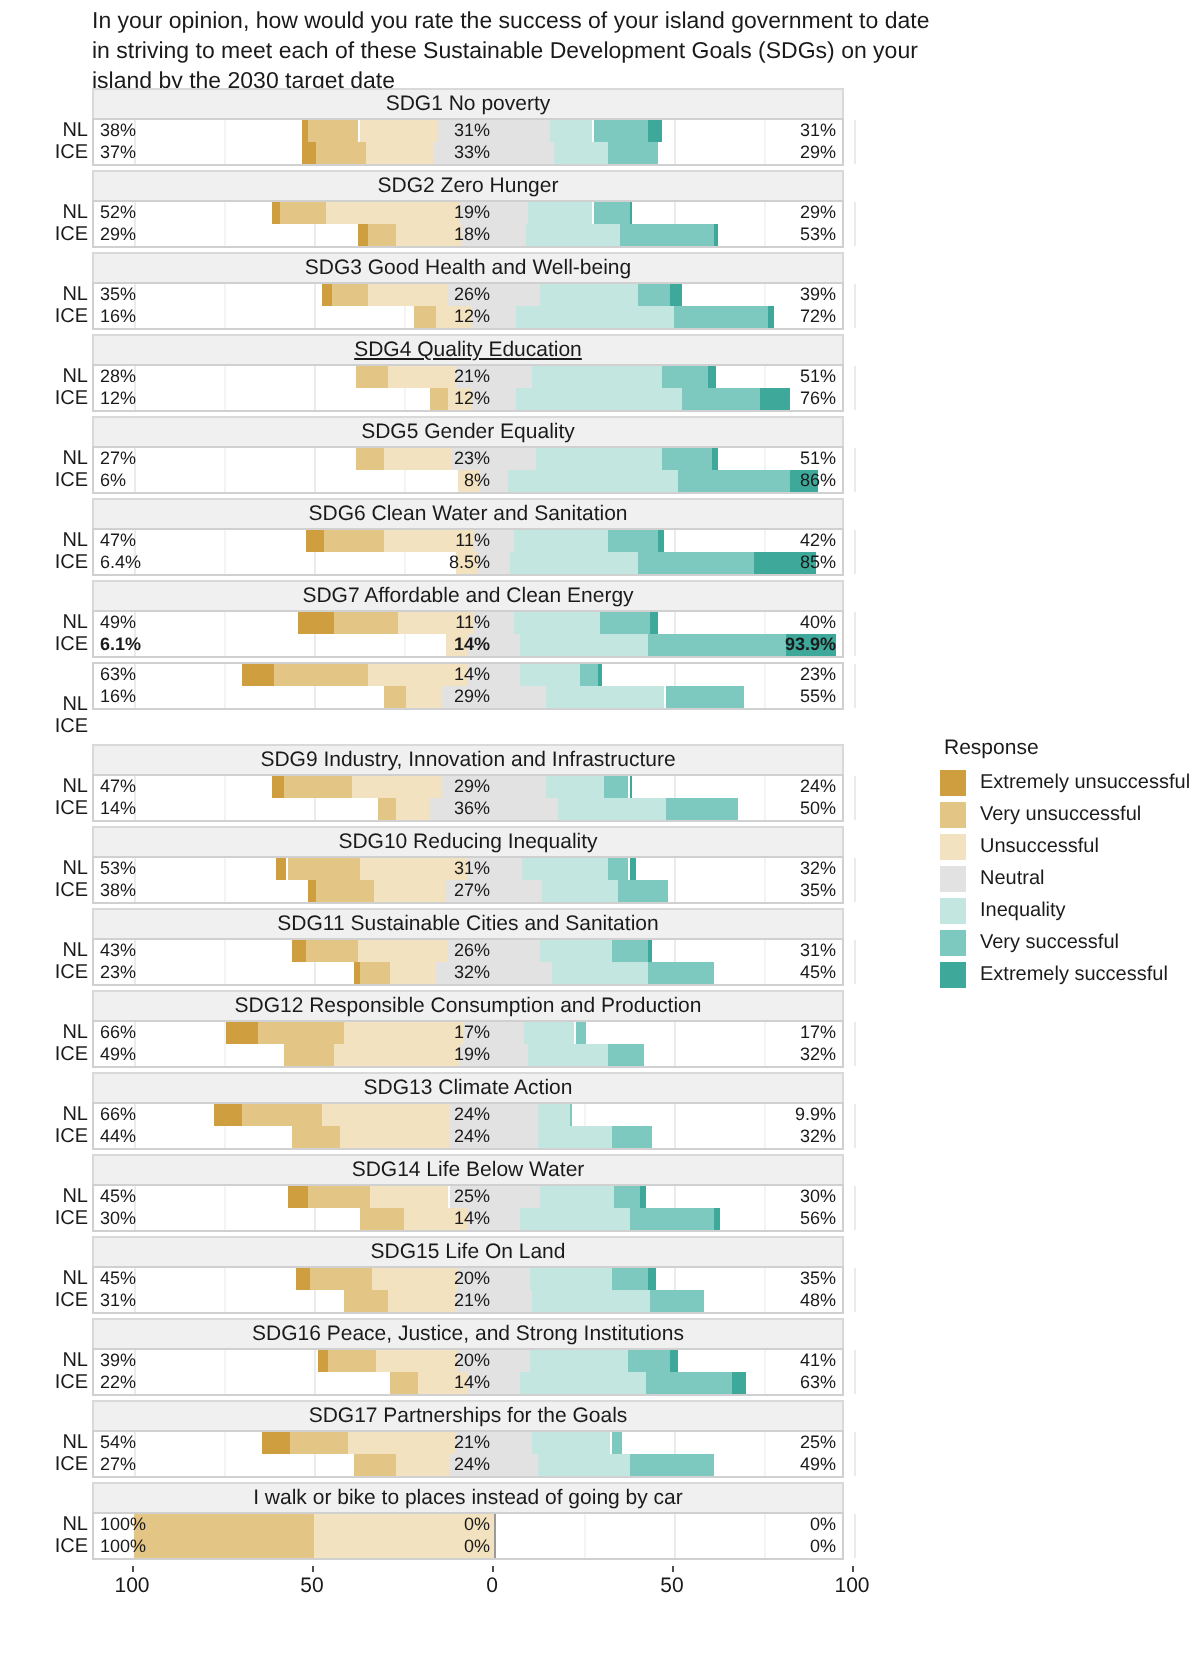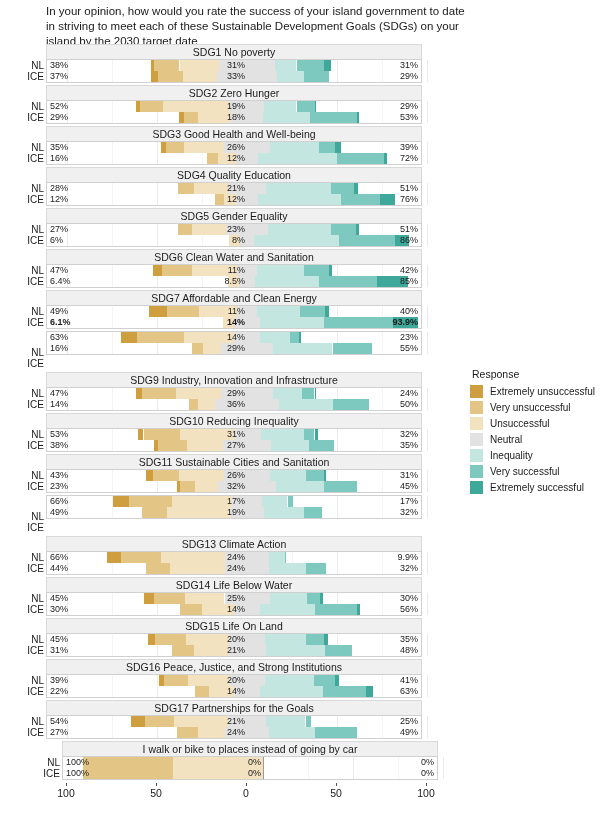--- a/index.html
+++ b/index.html
@@ -182,21 +182,21 @@
             <div class="seg" style="left: 189.2px; width: 21.6px; background: rgb(226, 226, 226);"></div>
             <div class="seg" style="left: 210.8px; width: 79.2px; background: rgb(195, 230, 224);"></div>
             <div class="seg" style="left: 290px; width: 46.8px; background: rgb(126, 201, 191);"></div>
             <div class="seg" style="left: 336.8px; width: 3.6px; background: rgb(62, 168, 155);"></div>
             <div class="lbl lbl-left">16%</div>
             <div class="lbl lbl-mid" style="left: 140px; width: 58px;">12%</div>
             <div class="lbl lbl-right">72%</div>
           </div>
         </div>
       </div>
-      <div class="panel" style="top: 167px;">
+      <div class="panel" style="top: 167px; text-decoration: underline;">
         <div class="strip">SDG4 Quality Education</div>
         <div class="ylab" style="left: -44px; top: 16px;">NL</div>
         <div class="ylab" style="left: -44px; top: 27px;">ICE</div>
         <div class="plotbox">
           <div class="gridline" style="left: 20px;"></div>
           <div class="gridline" style="left: 110px;"></div>
           <div class="gridline zero" style="left: 200px;"></div>
           <div class="gridline" style="left: 290px;"></div>
           <div class="gridline" style="left: 380px;"></div>
           <div class="gridline" style="left: 65px; background: rgb(244, 244, 244);"></div>
@@ -487,20 +487,21 @@
             <div class="seg" style="left: 171.2px; width: 57.6px; background: rgb(226, 226, 226);"></div>
             <div class="seg" style="left: 228.8px; width: 48.6px; background: rgb(195, 230, 224);"></div>
             <div class="seg" style="left: 277.4px; width: 32.4px; background: rgb(126, 201, 191);"></div>
             <div class="lbl lbl-left">23%</div>
             <div class="lbl lbl-mid" style="left: 140px; width: 58px;">32%</div>
             <div class="lbl lbl-right">45%</div>
           </div>
         </div>
       </div>
       <div class="panel" style="top: 495px;">
+        <div class="strip">SDG12 Responsible Consumption and Production</div>
         <div class="ylab" style="left: -44px; top: 16px;">NL</div>
         <div class="ylab" style="left: -44px; top: 27px;">ICE</div>
         <div class="plotbox">
           <div class="gridline" style="left: 20px;"></div>
           <div class="gridline" style="left: 110px;"></div>
           <div class="gridline zero" style="left: 200px;"></div>
           <div class="gridline" style="left: 290px;"></div>
           <div class="gridline" style="left: 380px;"></div>
           <div class="gridline" style="left: 65px; background: rgb(244, 244, 244);"></div>
           <div class="gridline" style="left: 155px; background: rgb(244, 244, 244);"></div>
@@ -712,21 +713,21 @@
             <div class="seg" style="left: 151.4px; width: 27px; background: rgb(243, 226, 192);"></div>
             <div class="seg" style="left: 178.4px; width: 43.2px; background: rgb(226, 226, 226);"></div>
             <div class="seg" style="left: 221.6px; width: 46.8px; background: rgb(195, 230, 224);"></div>
             <div class="seg" style="left: 268.4px; width: 41.4px; background: rgb(126, 201, 191);"></div>
             <div class="lbl lbl-left">27%</div>
             <div class="lbl lbl-mid" style="left: 140px; width: 58px;">24%</div>
             <div class="lbl lbl-right">49%</div>
           </div>
         </div>
       </div>
-      <div class="panel" style="top: 741px; margin-left: 16px;">
+      <div class="panel" style="top: 741px;">
         <div class="strip">I walk or bike to places instead of going by car</div>
         <div class="ylab" style="left: -44px; top: 16px;">NL</div>
         <div class="ylab" style="left: -44px; top: 27px;">ICE</div>
         <div class="plotbox">
           <div class="gridline" style="left: 20px;"></div>
           <div class="gridline" style="left: 110px;"></div>
           <div class="gridline zero" style="left: 200px;"></div>
           <div class="gridline" style="left: 290px;"></div>
           <div class="gridline" style="left: 380px;"></div>
           <div class="gridline" style="left: 65px; background: rgb(244, 244, 244);"></div>

